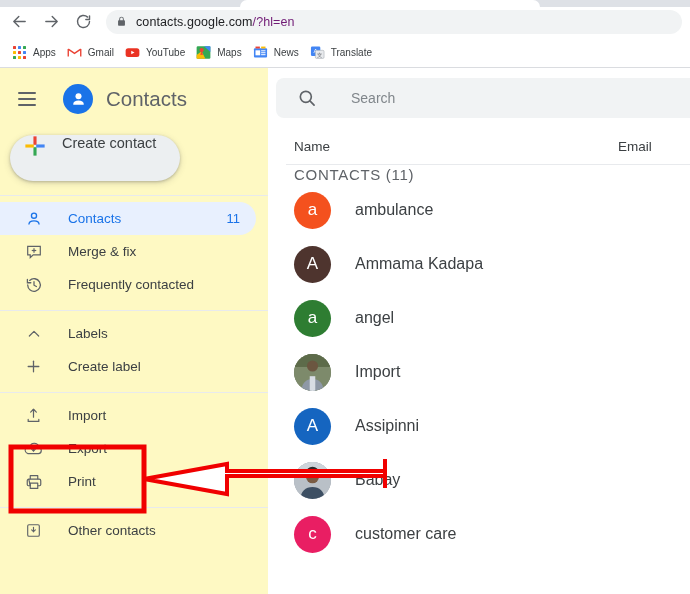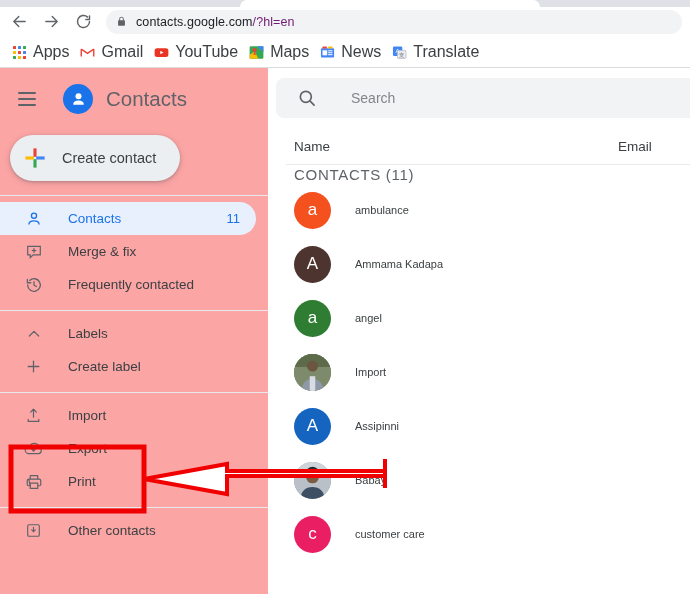--- a/index.html
+++ b/index.html
@@ -110,21 +110,21 @@
   }
   .bm {
     display: flex;
     align-items: center;
     height: 22px;
     padding: 0 7px 0 2px;
     border-radius: 4px;
     margin-right: 2px;
   }
   .bm-label {
-    font-size: 16px;
+    font-size: 10px;
     color: #3c4043;
     margin-left: 6px;
     white-space: nowrap;
   }
   .bm-ico {
     width: 15px;
     height: 15px;
     flex: none;
     display: block;
   }
@@ -156,21 +156,21 @@
     height: 526px;
     background: #ffffff;
   }
 
   
   .sidebar {
     position: absolute;
     top: 0; left: 0;
     width: 268px;
     height: 526px;
-    background: #fca5a5;
+    background: #fef9c3;
   }
   .brand-row {
     height: 62px;
     display: flex;
     align-items: center;
     padding-left: 18px;
   }
   .hamburger {
     width: 24px;
     height: 24px;
@@ -204,21 +204,20 @@
     color: #5f6368;
     margin-left: 13px;
     white-space: nowrap;
   }
 
   .create-wrap {
     padding: 5px 0 14px 10px;
   }
   .create-btn {
     display: inline-flex;
-    align-items: center;
     height: 46px;
     padding: 0 24px 0 14px;
     border-radius: 24px;
     background: #eceff1;
     box-shadow: 0 1px 3px rgba(60,64,67,0.30), 0 2px 6px 1px rgba(60,64,67,0.13);
     box-sizing: border-box;
   }
   .plus-icon {
     position: relative;
     width: 22px; height: 22px;
@@ -360,21 +359,21 @@
     display: flex;
     align-items: center;
     justify-content: center;
     color: #ffffff;
     font-size: 17px;
     overflow: hidden;
     position: relative;
   }
   .avatar .ph-img { position: absolute; inset: 0; }
   .contact-name {
-    font-size: 11px;
+    font-size: 16px;
     color: #3c4043;
     margin-left: 24px;
     white-space: nowrap;
   }
 
   
   .annot {
     position: absolute;
     top: 0; left: 0;
     width: 690px;

